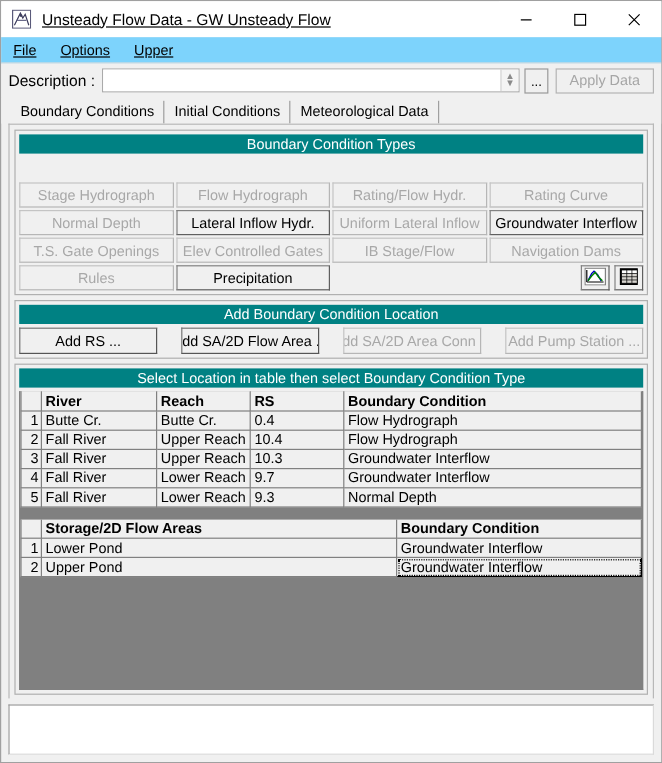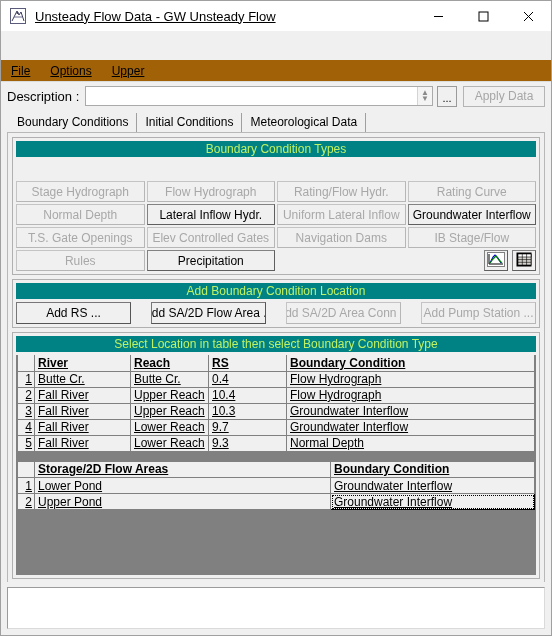--- a/index.html
+++ b/index.html
@@ -48,27 +48,26 @@
   .win-btn {
     width: 45px; height: 30px;
     display: flex; align-items: center; justify-content: center;
     background: #ffffff;
   }
   .win-btn svg { display: block; }
 
   
   .menubar {
     height: 22px;
-    background: #a16207;
+    background: #7dd3fc;
     display: flex;
     align-items: center;
     padding-left: 8px;
     flex: 0 0 auto;
     border-bottom: 1px solid #dcdcdc;
-    margin-top: 29px;
   }
   .menu-item {
     font-size: 12px;
     padding: 2px 9px 2px 2px;
     margin-right: 9px;
     white-space: nowrap;
   }
   .menu-item u { text-decoration: underline; }
 
   
@@ -159,21 +158,21 @@
 
   .group {
     border: 1px solid #b0b0b0;
     background: #f0f0f0;
     padding: 3px;
     flex: 0 0 auto;
   }
 
   .teal-header {
     background: #008183;
-    color: #bef264;
+    color: #ffffff;
     text-align: center;
     font-size: 12px;
     height: 16px;
     line-height: 16px;
     margin-bottom: 3px;
   }
 
   
   .bc-grid {
     display: grid;
@@ -275,21 +274,20 @@
     border: 1px solid #808080;
     font-size: 12px;
     height: 16px;
     padding: 0 0 0 3px;
     text-align: left;
     font-weight: normal;
     color: #000;
     background: #f0f0f0;
     overflow: hidden;
     white-space: nowrap;
-    text-decoration: underline;
   }
   table.grid th {
     font-weight: bold;
     border-top: none;
   }
   table.grid th.num, table.grid td.num {
     width: 17px;
     text-align: right;
     padding: 0 2px 0 0;
   }
@@ -393,22 +391,22 @@
         <div class="bcbtn disabled">Rating/Flow Hydr.</div>
         <div class="bcbtn disabled">Rating Curve</div>
 
         <div class="bcbtn disabled">Normal Depth</div>
         <div class="bcbtn">Lateral Inflow Hydr.</div>
         <div class="bcbtn disabled">Uniform Lateral Inflow</div>
         <div class="bcbtn">Groundwater Interflow</div>
 
         <div class="bcbtn disabled">T.S. Gate Openings</div>
         <div class="bcbtn disabled">Elev Controlled Gates</div>
+        <div class="bcbtn disabled">IB Stage/Flow</div>
         <div class="bcbtn disabled">Navigation Dams</div>
-        <div class="bcbtn disabled">IB Stage/Flow</div>
 
         <div class="bcbtn disabled">Rules</div>
         <div class="bcbtn">Precipitation</div>
         <div class="bcbtn blank"></div>
         <div class="icon-cell">
           <div class="iconbtn">
             <span>
               <svg width="18" height="15" viewBox="0 0 18 15">
                 <rect x="0.5" y="0.5" width="17" height="14" fill="#ffffff" stroke="#808080"></rect>
                 <path d="M2 12 L2 2" stroke="#000" stroke-width="1"></path>

